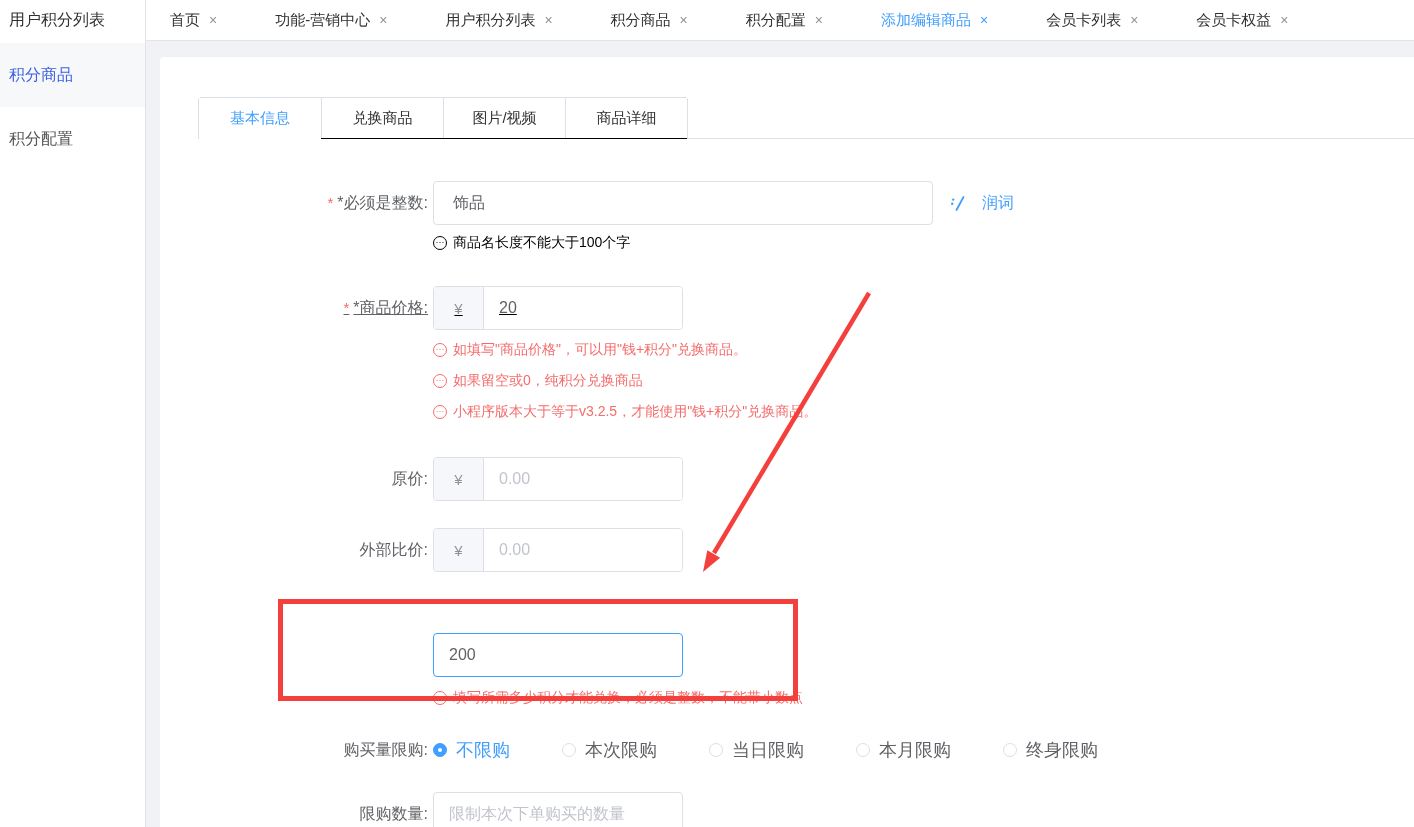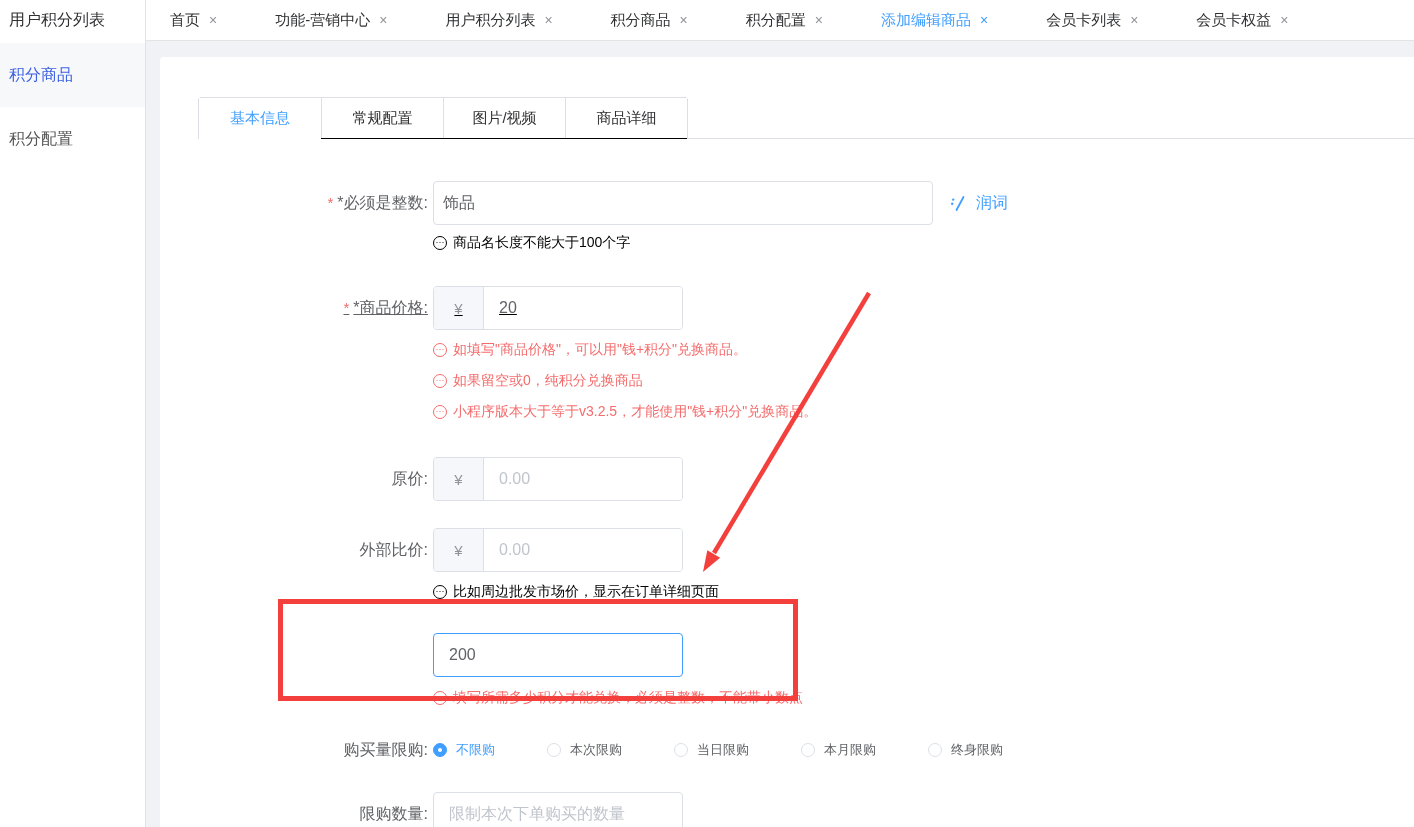--- a/index.html
+++ b/index.html
@@ -35,45 +35,45 @@
   .ctab { width:122px; height:40px; line-height:40px; text-align:center; font-size:15px;
           color:#303133; cursor:pointer; background:#fff; }
   .ctab + .ctab { border-left:1px solid #dcdfe6; }
   .ctab.active { color:#409eff; height:41px; z-index:3; }
 
   
   .flabel { position:absolute; left:0; width:268px; text-align:right; font-size:16px;
             color:#606266; height:44px; line-height:44px; white-space:nowrap; }
   .star { color:#f56c6c; margin-right:4px; font-size:15px; }
   .tinput { position:absolute; left:273px; width:500px; height:44px; border:1px solid #dcdfe6;
-            border-radius:4px; padding:0 9px; font-size:16px; color:#606266; outline:none;
+            border-radius:4px; padding:0 19px; font-size:16px; color:#606266; outline:none;
             font-family:"Liberation Sans", sans-serif; background:#fff; }
   .group { position:absolute; left:273px; width:250px; height:44px; border:1px solid #dcdfe6;
            border-radius:4px; display:flex; overflow:hidden; background:#fff; }
   .prefix { width:50px; background:#f5f7fa; border-right:1px solid #dcdfe6; color:#909399;
             font-size:15px; display:flex; align-items:center; justify-content:center; }
   .ginput { flex:1; border:none; outline:none; padding:0 15px; font-size:16px; color:#606266;
             font-family:"Liberation Sans", sans-serif; min-width:0; }
   input::placeholder { color:#c0c4cc; }
   .ninput { position:absolute; left:273px; width:250px; height:44px; border:1px solid #409eff;
             border-radius:4px; padding:4px 15px; font-size:16px; color:#606266; outline:none;
             font-family:"Liberation Sans", sans-serif; }
   .hint { position:absolute; left:273px; display:flex; align-items:center; gap:6px;
           font-size:14px; color:#000000; white-space:nowrap; }
   .hint.red { color:#f56c6c; }
   .hint-ico { width:14px; height:14px; border:1px solid currentColor; border-radius:50%;
               display:inline-flex; align-items:center; justify-content:center; flex:0 0 auto;
               font-size:9px; line-height:1; letter-spacing:0; }
   .hint-ico::after { content:"\00b7\00b7\00b7"; position:relative; top:-1px; }
 
-  .action { position:absolute; left:790px; height:44px; display:flex; align-items:center; gap:9px;
+  .action { position:absolute; left:790px; height:44px; display:flex; align-items:center; gap:15px;
             color:#409eff; font-size:16px; cursor:pointer; }
 
   .radios { position:absolute; left:273px; display:flex; align-items:center; column-gap:52px; height:30px; }
-  .radio { display:flex; align-items:center; cursor:pointer; font-size:13px; color:#606266; }
+  .radio { display:flex; align-items:center; cursor:pointer; font-size:18px; color:#606266; }
   .rc { width:14px; height:14px; border-radius:50%; border:1px solid #dcdfe6; background:#fff; position:relative; }
   .radio.selected .rc { background:#409eff; border-color:#409eff; }
   .radio.selected .rc::after { content:""; position:absolute; left:4px; top:4px; width:4px; height:4px;
                                border-radius:50%; background:#fff; }
   .radio .lbl { margin-left:9px; }
   .radio.selected .lbl { color:#409eff; }
 
   
   .pos-r1 { top:124px; } .pos-h1 { top:177px; }
   .pos-r2 { top:229px;text-decoration:underline; } .pos-h2a { top:284px; } .pos-h2b { top:315px; } .pos-h2c { top:346px; }
@@ -132,21 +132,21 @@
   <aside class="sidebar">
     <div class="sb-title">用户积分列表</div>
     <div class="sb-item active">积分商品</div>
     <div class="sb-item">积分配置</div>
   </aside>
 
   <main class="card">
     <div class="ctabs-line"></div>
     <div class="ctabs">
       <div class="ctab active">基本信息</div>
-      <div class="ctab">常规配置</div>
+      <div class="ctab">兑换商品</div>
       <div class="ctab">图片/视频</div>
       <div class="ctab">商品详细</div>
     </div>
 
     <div class="flabel pos-r1">
       <span class="star">*</span><span>*必须是整数:</span>
     </div>
     <input class="tinput pos-r1" type="text" value="饰品" style="">
     <div class="action pos-r1">
       <svg width="17" height="17" viewBox="0 0 17 17">
@@ -189,24 +189,20 @@
       <input class="ginput" type="text" placeholder="0.00" style="">
     </div>
 
     <div class="flabel pos-r4">
       <span>外部比价:</span>
     </div>
     <div class="group pos-r4">
       <span class="prefix">¥</span>
       <input class="ginput" type="text" placeholder="0.00" style="">
     </div>
-    <div class="hint pos-h4">
-      <span class="hint-ico"></span>
-      <span>比如周边批发市场价，显示在订单详细页面</span>
-    </div>
 
     <input class="ninput pos-r5" type="text" value="200" style="">
     <div class="hint red pos-h5">
       <span class="hint-ico"></span>
       <span>填写所需多少积分才能兑换，必须是整数，不能带小数点</span>
     </div>
 
     <div class="flabel pos-r6" style="height:30px; line-height:30px;">
       <span>购买量限购:</span>
     </div>

